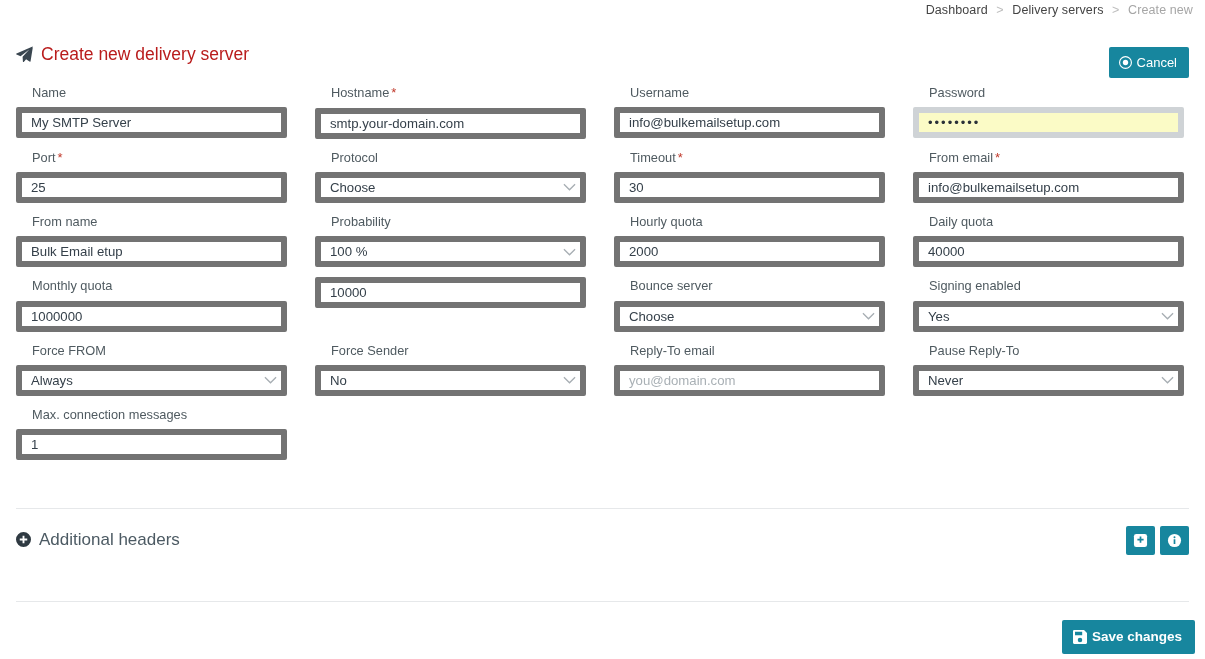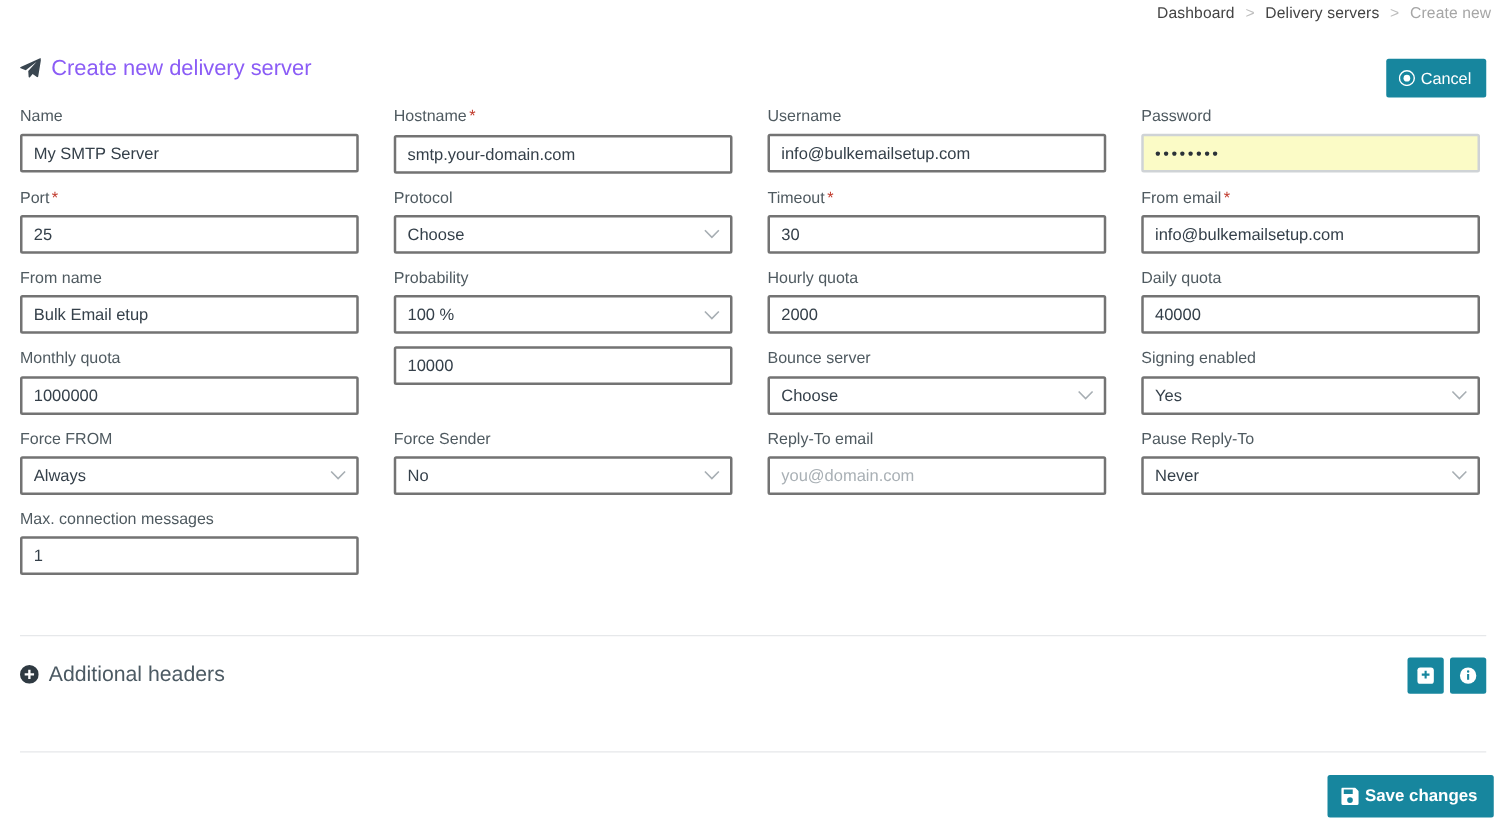--- a/index.html
+++ b/index.html
@@ -19,21 +19,21 @@
   }
   .breadcrumb a { color: #444; text-decoration: none; text-align: right; }
   .breadcrumb .sep { color: #bdbdbd; margin: 0 5px; }
   .breadcrumb .cur { color: #a6a6a6; }
 
   
   .page-head {
     position: absolute; top: 42px; left: 16px; right: 16px; height: 36px;
   }
   .page-title {
-    font-size: 17.5px; color: #8b5cf6; font-weight: 400;
+    font-size: 17.5px; color: #b91c1c; font-weight: 400;
     display: flex; align-items: center; gap: 8px; line-height: 1;
     padding-top: 4px;
   }
   .plane-icon { width: 17px; height: 17px; display: inline-block; color: #3a4650; flex: none; }
   .plane-icon svg { display: block; width: 100%; height: 100%; }
 
   .btn {
     display: inline-flex; align-items: center; gap: 5px;
     background: #17869e; color: #fff; border: none;
     font-family: "Liberation Sans", sans-serif;
@@ -49,27 +49,27 @@
     position: absolute; top: 84px; left: 16px; width: 1173px;
     display: grid;
     grid-template-columns: repeat(4, 271px);
     column-gap: 28px;
     row-gap: 0px;
   }
   .field { margin-bottom: 10px; }
   .field.blank { visibility: hidden; }
   .lbl {
     font-size: 12.8px; color: #4f5a60; display: block;
-    margin: 0 0 6px 0; line-height: 1.35; font-weight: 400;
+    margin: 0 0 6px 16px; line-height: 1.35; font-weight: 400;
   }
   .req { color: #c0392b; font-size: 13px; margin-left: 2px; }
 
   .ctl {
     width: 100%; height: 31px;
-    border: 2px solid #737373; background: #fff;
+    border: 6px solid #737373; background: #fff;
     font-family: "Liberation Sans", sans-serif;
     font-size: 13.2px; color: #35404a;
     padding: 0 9px; border-radius: 2px;
     outline: none; display: block;
   }
   .ctl::placeholder { color: #a9b0b5; }
   .ctl.autofill { background: #fbfbc6; border-color: #cfd3d6; }
   .ctl.pw { letter-spacing: 2px; font-size: 13px; color: #2a3138; }
 
   .select-wrap { position: relative; }

